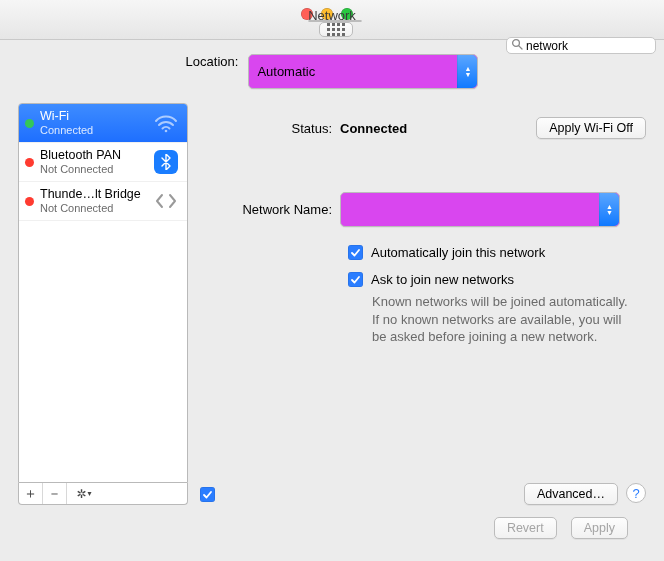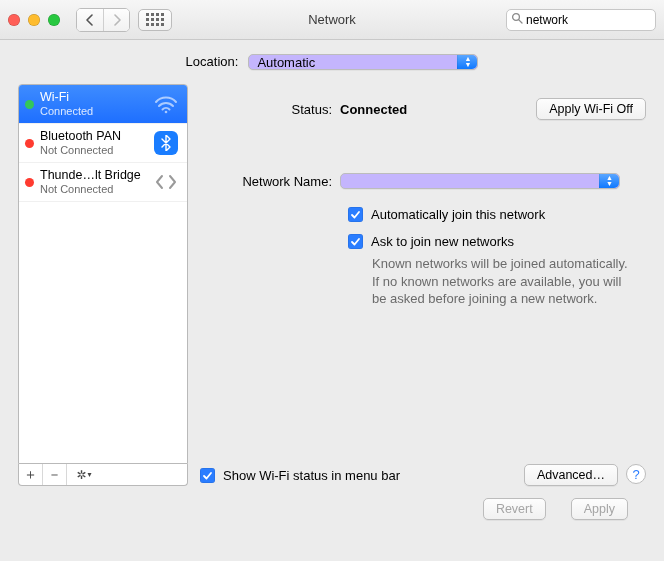--- a/index.html
+++ b/index.html
@@ -9,20 +9,21 @@
   font-size: 13px; color: #000;
   background: #ececec;
   overflow: hidden;
 }
 
 .titlebar {
   height: 40px; background: linear-gradient(#f6f6f6,#e6e6e6);
   border-bottom: 1px solid #c9c9c9;
   display: flex; align-items: center; padding: 8px 8px;
   position: relative;
+  flex-direction: column;
 }
 .traffic { display: flex; gap: 8px; margin-right: 10px; }
 .traffic .dot { width: 12px; height: 12px; border-radius: 50%; box-shadow: inset 0 0 0 .5px rgba(0,0,0,.25); }
 .dot.close { background: #ff5f57; }
 .dot.min   { background: #febc2e; }
 .dot.max   { background: #28c840; }
 .navgroup { display: inline-flex; border: 1px solid #bcbcbc; border-radius: 5px; overflow: hidden; margin-left: 6px; background: #fff; }
 .navbtn { width: 26px; height: 22px; display:flex; align-items:center; justify-content:center; background: linear-gradient(#fdfdfd,#f1f1f1); font-size: 14px; color: #555; }
 .navbtn + .navbtn { border-left: 1px solid #cfcfcf; }
 .gridbtn { width: 34px; height: 22px; border:1px solid #bcbcbc; border-radius:5px; margin-left:8px; background: linear-gradient(#fdfdfd,#f1f1f1); display:flex; align-items:center; justify-content:center; }
@@ -30,21 +31,21 @@
 .gridicon span { background:#6a6a6a; width:3px; height:3px; }
 .wtitle { position:absolute; left:50%; transform:translateX(-50%); font-size:13px; color:#3a3a3a; }
 .searchwrap { margin-left:auto; display:flex; align-items:center; width:150px; height:22px; border:1px solid #c7c7c7; border-radius:5px; background:#fff; padding:0 4px; }
 .searchwrap .mag { color:#8a8a8a; font-size:13px; margin-right:3px; }
 .searchwrap input { flex:1; border:none; outline:none; font-size:12px; background:transparent; }
 
 
 .content { padding: 14px 18px 12px 18px; }
 .locationrow { display:flex; align-items:flex-start; justify-content:center; gap:10px; margin-bottom:14px; }
 .locationrow .lab { text-align:right; color:#000; }
-.dselect { position:relative; display:inline-flex; align-items:center; width:230px; height:16px; background:#c4b5fd; border:1px solid #bcbcbc; border-radius:5px; padding:0 26px 0 8px; font-size:13px; box-shadow: 0 1px 0 rgba(0,0,0,.04); }
+.dselect { position:relative; display:inline-flex; align-items:center; width:230px; height:35px; background:#d946ef; border:1px solid #bcbcbc; border-radius:5px; padding:0 26px 0 8px; font-size:13px; box-shadow: 0 1px 0 rgba(0,0,0,.04); }
 .dselect .arrows { position:absolute; right:0; top:0; bottom:0; width:20px; border-left:1px solid rgba(0,0,0,.06); background:linear-gradient(#5aa6ff,#1079ff); border-radius:0 5px 5px 0; display:flex; flex-direction:column; align-items:center; justify-content:center; color:#fff; font-size:7px; line-height:6px; }
 .dselect.wide { width:280px; }
 
 .panel { display:flex; gap:12px; }
 .sidebar { width:170px; }
 .ntable { height:380px; background:#fff; border:1px solid #b9b9b9; border-radius:4px 4px 0 0; overflow:hidden; }
 .nrow { display:flex; align-items:center; padding:6px 8px 6px 6px; gap:6px; border-bottom:1px solid #f0f0f0; }
 .nrow .statusdot { width:9px; height:9px; border-radius:50%; flex:none; }
 .statusdot.green { background:#34c759; }
 .statusdot.red { background:#ff3b30; }
@@ -81,21 +82,21 @@
 .checkline { display:flex; align-items:flex-start; gap:8px; margin-top:18px; margin-left:148px; }
 .checkline.small { margin-top:12px; }
 .cbox { width:15px; height:15px; border-radius:3px; background:#2a7dff; display:flex; align-items:center; justify-content:center; flex:none; box-shadow: inset 0 0 0 .5px rgba(0,0,0,.15); }
 .cbox svg { width:11px; height:11px; }
 .helptext { font-size:13px; color:#6b6b6b; margin: 6px 8px 0 172px; line-height:1.35; }
 
 .bottomline { position:absolute; bottom:0; left:0; right:0; display:flex; align-items:center; }
 .bottomline .cbl { display:flex; align-items:center; gap:8px; }
 .helpcircle { width:20px; height:20px; border:1px solid #bcbcbc; border-radius:50%; display:flex; align-items:center; justify-content:center; color:#2a7dff; font-size:13px; margin-left:8px; background:#fff; }
 
-.footer { display:flex; justify-content:flex-end; gap:25px; padding:12px 18px 0 18px; }
+.footer { display:flex; justify-content:flex-end; gap:14px; padding:12px 18px 0 18px; }
 </style>
 </head>
 <body>
 
 <div class="titlebar">
   <div class="traffic">
     <div class="dot close"></div>
     <div class="dot min"></div>
     <div class="dot max"></div>
   </div>
@@ -248,21 +249,20 @@
       </div>
       <div class="helptext">Known networks will be joined automatically. If no known networks are available, you will be asked before joining a new network.</div>
 
       <div class="bottomline">
         <div class="cbl">
           <div class="cbox">
             <svg viewBox="0 0 11 11">
                 <polyline points="2,6 4.5,8.5 9,3" fill="none" stroke="#fff" stroke-width="1.8" stroke-linecap="round" stroke-linejoin="round"></polyline>
               </svg>
           </div>
-          <span>Show Wi-Fi status in menu bar</span>
         </div>
         <div style="margin-left:auto; display:flex; ">
           <div class="aquabtn">
             <span>Advanced…</span>
           </div>
           <div class="helpcircle">?</div>
         </div>
       </div>
     </div>
   </div>

